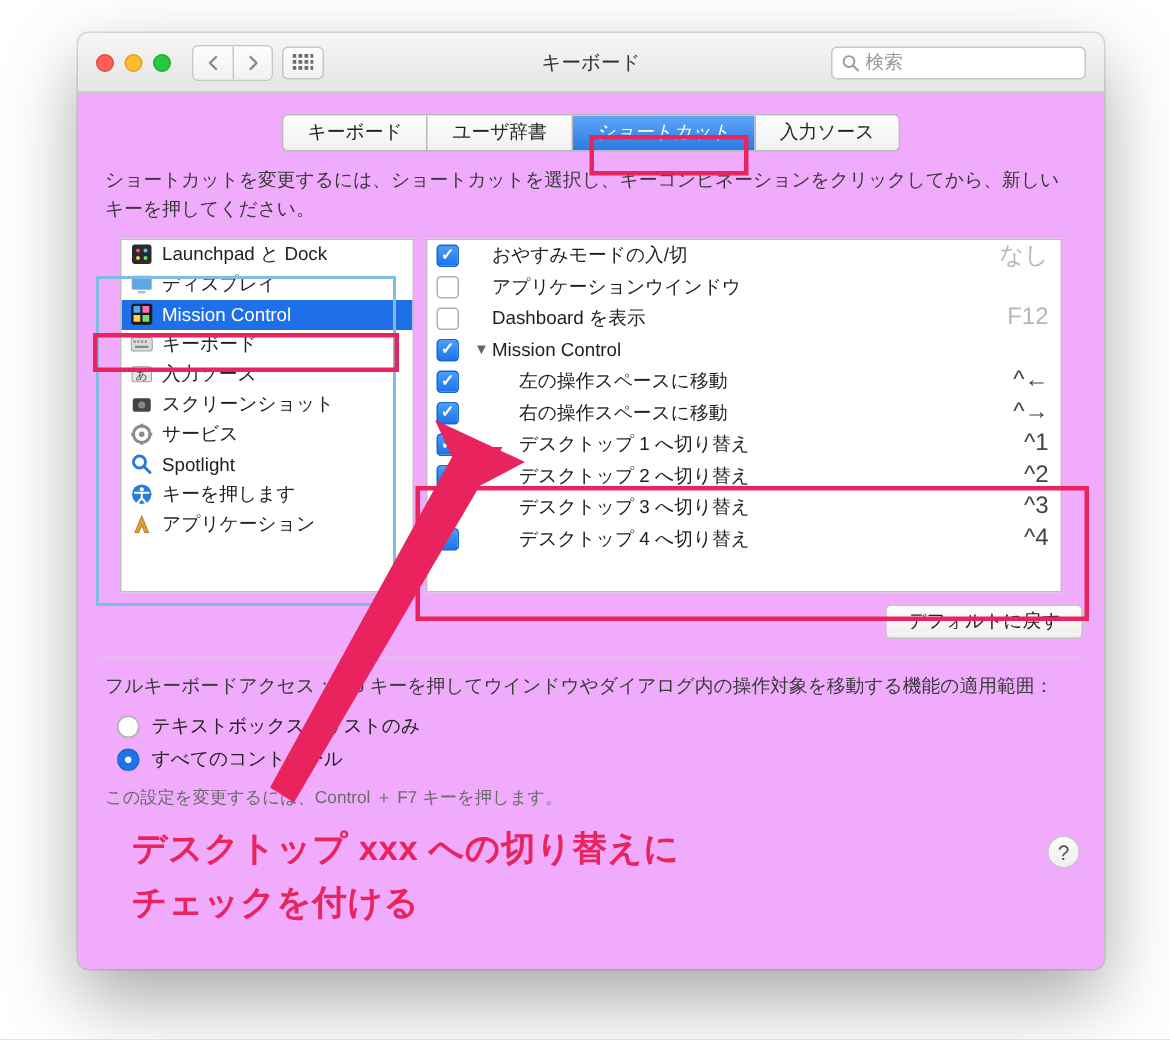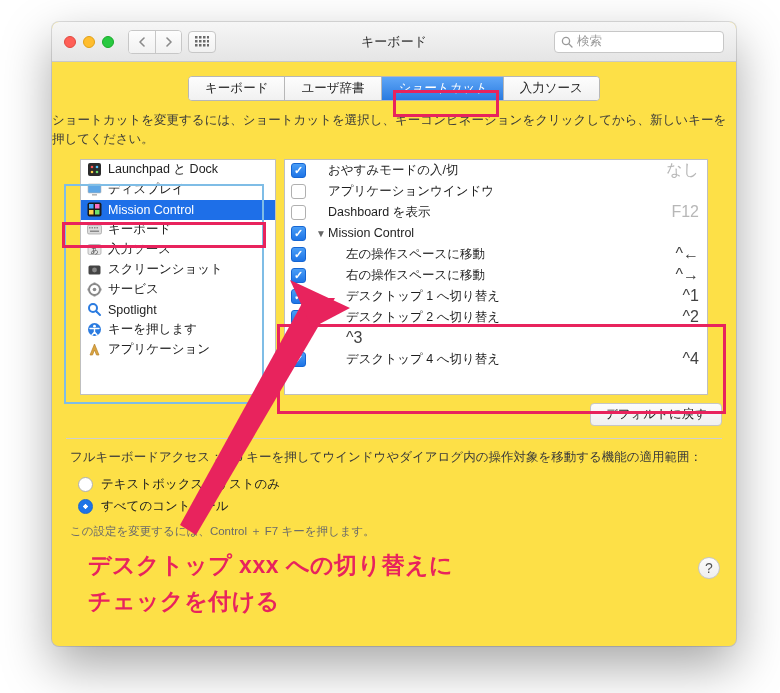--- a/index.html
+++ b/index.html
@@ -1,38 +1,38 @@
 <!DOCTYPE html>
 <html><head>
 <meta charset="utf-8">
 <style>
   * { box-sizing: border-box; margin: 0; padding: 0; }
   body { font-family: -apple-system, "Helvetica Neue", sans-serif; font-size: 13px; background: #fff; width: 780px; height: 693px; position: relative; }
-  .window { position: absolute; top: 22px; left: 52px; width: 684px; height: 624px; background: #fde047; border-radius: 7px; box-shadow: 0 20px 50px rgba(0,0,0,0.35), 0 0 0 1px rgba(0,0,0,0.12); display: flex; flex-direction: column; overflow: hidden; }
+  .window { position: absolute; top: 22px; left: 52px; width: 684px; height: 624px; background: #f0abfc; border-radius: 7px; box-shadow: 0 20px 50px rgba(0,0,0,0.35), 0 0 0 1px rgba(0,0,0,0.12); display: flex; flex-direction: column; overflow: hidden; }
   .titlebar { height: 40px; display: flex; align-items: center; padding: 0 12px; background: linear-gradient(#f6f6f6,#e5e5e5); border-bottom: 1px solid #c8c8c8; position: relative; }
   .traffic { display: flex; gap: 7px; }
   .tl { width: 12px; height: 12px; border-radius: 50%; }
   .tl.red { background: #ff5f57; border: 0.5px solid #e1493f; }
   .tl.yellow { background: #ffbd2e; border: 0.5px solid #e1a117; }
   .tl.green { background: #28c940; border: 0.5px solid #1aab2b; }
   .nav-group { display: flex; margin-left: 14px; border: 1px solid #c7c7c7; border-radius: 4px; overflow: hidden; background: #fff; }
   .nav-btn { width: 26px; height: 22px; background: linear-gradient(#fdfdfd,#f1f1f1); display:flex; align-items:center; justify-content:center; font-size:13px; color:#6f6f6f; }
   .nav-btn + .nav-btn { border-left: 1px solid #c7c7c7; }
   .grid-btn { width: 28px; height: 22px; margin-left: 6px; border: 1px solid #c7c7c7; border-radius: 4px; background: linear-gradient(#fdfdfd,#f1f1f1); display:flex; align-items:center; justify-content:center; color:#555;}
   .title { position: absolute; left:0; right:0; text-align:center; font-size:13px; color:#303030; pointer-events:none;}
   .search { margin-left: auto; width: 170px; height: 22px; border: 1px solid #c7c7c7; border-radius: 4px; background: #fff; display:flex; align-items:center; padding:0 6px; color:#9a9a9a; gap:4px; font-size:12.5px;}
   .search svg { flex-shrink:0; }
 
   .seg-wrap { padding: 14px 0 10px; display:flex; justify-content:center; }
   .seg { display:flex; border:1px solid #b7b7b7; border-radius:4px; overflow:hidden; background:#fff; }
   .seg-item { padding: 3px 16px; font-size: 12.5px; background:linear-gradient(#fdfdfd,#f1f1f1); color:#222; border-left:1px solid #b7b7b7; }
   .seg-item:first-child { border-left:none; }
   .seg-item.active { background:linear-gradient(#5fa6f7,#2a7be0); color:#fff;font-style:italic; }
 
-  .instr { padding: 0 0 10px; font-size: 12.5px; color:#3a3a3a; line-height:1.5; }
+  .instr { padding: 0 18px 10px; font-size: 12.5px; color:#3a3a3a; line-height:1.5; }
 
   .panes { display:flex; gap:8px; padding: 0 28px; }
 
   .sidebar { width: 196px; background:#fff; border:1px solid #bfbfbf; border-radius:0; height: 236px; overflow:hidden; }
   .sb-item { display:flex; align-items:center; height:20px; padding: 0 6px; gap:6px; font-size:12.5px; color:#222; }
   .sb-item.selected { background:#1e6fe8; color:#fff; }
   .sb-ico { width:15px; height:15px; display:flex; align-items:center; justify-content:center; flex-shrink:0; }
 
   .main { flex:1; background:#fff; border:1px solid #bfbfbf; height:236px; overflow:hidden; }
   .row { display:flex; align-items:center; height:21px; padding:0 8px 0 6px; font-size:12.5px; color:#1e1e1e; }
@@ -293,20 +293,21 @@
           <div class="chk on"></div>
           <span class="tri spacer">▼</span>
           <span class="indent"></span>
           <span class="label">デスクトップ 2 へ切り替え</span>
           <span class="key">^2</span>
         </div>
         <div class="row">
           <div class="chk on"></div>
           <span class="tri spacer">▼</span>
           <span class="indent"></span>
+          <span class="label">デスクトップ 3 へ切り替え</span>
           <span class="key">^3</span>
         </div>
         <div class="row">
           <div class="chk on"></div>
           <span class="tri spacer">▼</span>
           <span class="indent"></span>
           <span class="label">デスクトップ 4 へ切り替え</span>
           <span class="key">^4</span>
         </div>
       </div>

